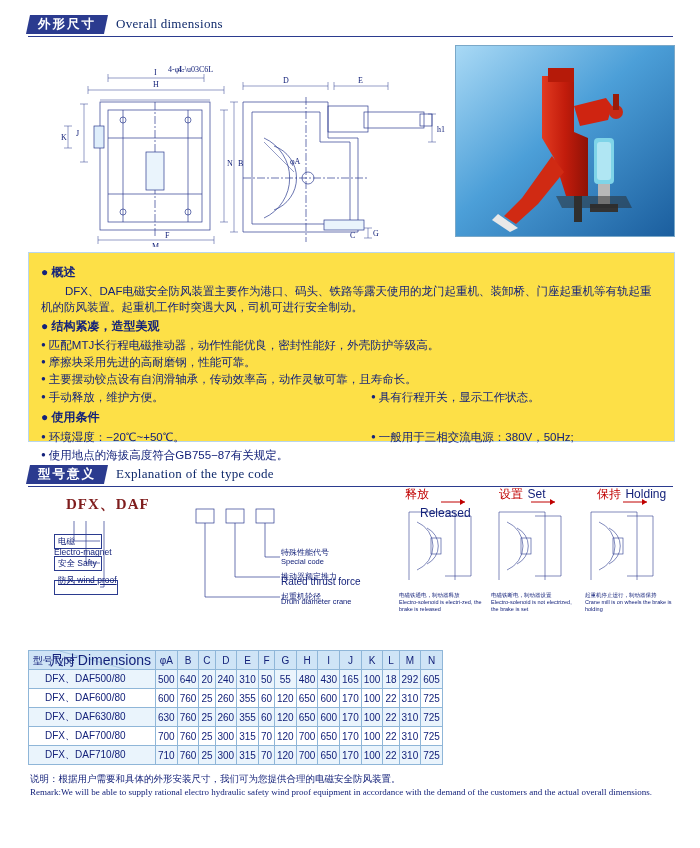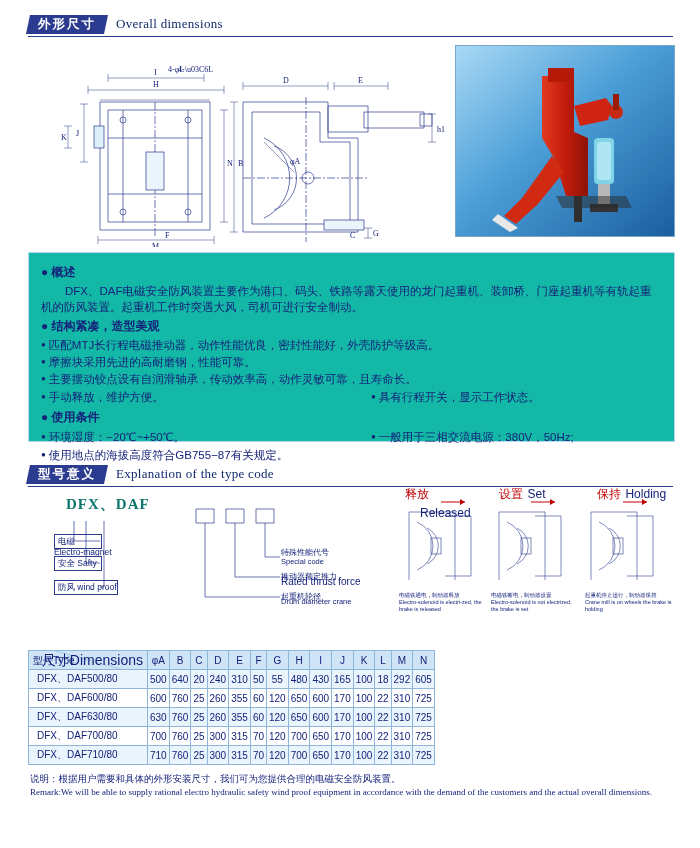--- a/index.html
+++ b/index.html
@@ -51,42 +51,42 @@
     position:absolute;left:455px;top:45px;width:218px;height:190px;
     background:linear-gradient(160deg,#9fd3f2 0%,#4c9fd8 40%,#2e7fc0 75%,#1f63a3 100%);
     border:1px solid #7aa8c8;
     overflow:hidden;
   }
   .photo svg{display:block;}
 
   
   .panel{
     position:absolute;left:28px;top:252px;width:645px;height:188px;
-    background:#14b8a6;
+    background:#fde047;
     border:1px solid #b9d6ee;
   }
   .panel .inner{padding:8px 12px;}
   .bullet-head{
     font-size:12px;font-weight:bold;color:#14227a;margin:3px 0 2px 0;
   }
   .ind{ text-indent:24px; }
   .ptext{
     font-size:11.5px;line-height:16px;color:#14227a;margin:1px 0;
   }
   .dot:before{content:"\25CF";font-size:8px;vertical-align:2px;margin-right:3px;}
   .row2{display:flex;}
   .row2 .c1{width:330px;}
   .row2 .c2{flex:1;}
 
   
   .code-wrap{position:absolute;left:28px;top:495px;width:340px;height:135px;}
   .code-title{
     position:absolute;left:38px;top:0px;
     font-family:"Liberation Serif", serif;
-    font-size:15px;font-weight:bold;color:#0f766e;letter-spacing:1px;
+    font-size:15px;font-weight:bold;color:#7f1d1d;letter-spacing:1px;
   }
   .leg{position:absolute;font-size:8.5px;color:#14227a;line-height:10px;}
   .legbox{
     position:absolute;border:1px solid #2b3b8f;height:13px;width:46px;
   }
   .code-wrap svg{position:absolute;left:0;top:0;}
 
   
   .trio{position:absolute;left:395px;top:492px;width:280px;height:140px;}
   .trio .cap-cn{font-size:12px;color:#c00000;}
@@ -102,21 +102,21 @@
   table.dim th,table.dim td{
     border:1px solid #8fb6d8;
     text-align:center;
     height:18px;
     padding:0 2px;
     font-weight:normal;
   }
   table.dim thead th{background:#cfe4f6;font-size:10px;}
   table.dim tbody tr:nth-child(odd){background:#eaf4fc;}
   table.dim tbody tr:nth-child(even){background:#ffffff;}
-  table.dim td.name{text-align:left;padding-left:8px;width:108px;}
+  table.dim td.name{text-align:left;padding-left:16px;width:108px;}
   .corner{position:relative;width:108px;height:30px;padding:0;}
   .corner .cn-a{position:absolute;right:4px;top:1px;font-size:14px;}
   .corner .cn-b{position:absolute;left:4px;bottom:1px;font-size:10px;}
   .corner .slash{
     position:absolute;left:0;top:0;width:100%;height:100%;
   }
 
   
   .remark{
     position:absolute;left:30px;top:773px;width:646px;
@@ -306,21 +306,21 @@
     <div class="code-title">DFX、DAF</div>
 
     <div class="legbox" style="left:26px;top:39px;"></div>
     <div class="leg" style="left:30px;top:41px;">电磁</div>
     <div class="leg" style="left:26px;top:52px;">Electro-magnet</div>
 
     <div class="legbox" style="left:26px;top:61px;"></div>
     <div class="leg" style="left:30px;top:63px;">安全  Safty</div>
 
     <div class="legbox" style="left:26px;top:85px;width:62px;"></div>
-    <div class="leg" style="left:30px;top:87px;">防风 wind proof</div>
+    <div class="leg" style="left:30px;top:80px;text-decoration:underline;">防风 wind proof</div>
 
     <div class="leg" style="left:253px;top:62px;font-size:7.5px;">Special code</div>
     <div class="leg" style="left:253px;top:82px;font-size:10px;">Rated thrust force</div>
     <div class="leg" style="left:253px;top:102px;font-size:7.5px;">Drum diameter crane</div>
   </div>
 
   <div class="trio">
     <svg width="280" height="100" viewBox="0 0 280 100">
       <g stroke="#2b3b8f" fill="none" stroke-width="0.6">
 

